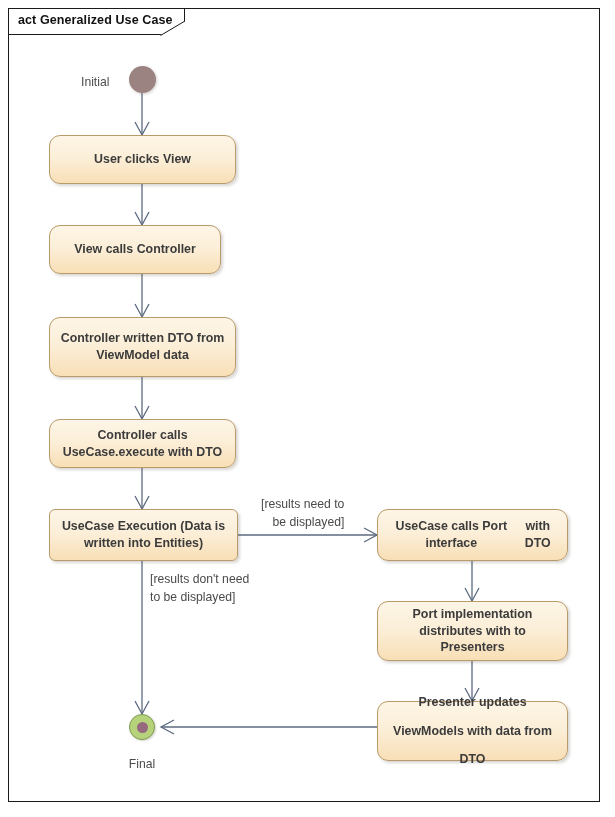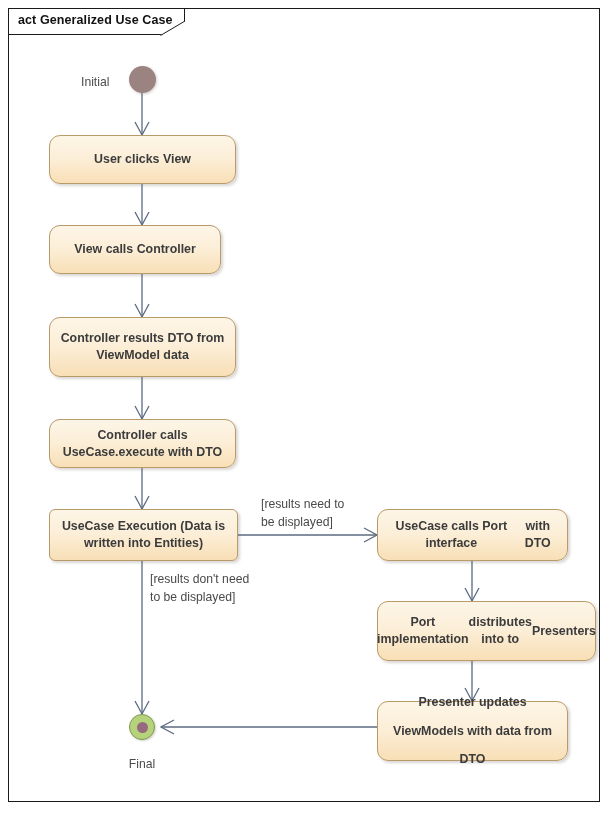--- a/index.html
+++ b/index.html
@@ -209,55 +209,55 @@
 
   <div class="activity" style="left:40px; top:126px; width:187px; height:49px;">
     <span>User clicks View</span>
   </div>
 
   <div class="activity" style="left:40px; top:216px; width:172px; height:49px;">
     <span>View calls Controller</span>
   </div>
 
   <div class="activity" style="left:40px; top:308px; width:187px; height:60px; flex-direction:column;">
-    <span>Controller results DTO from</span>
+    <span>Controller written DTO from</span>
     <span>ViewModel data</span>
   </div>
 
   <div class="activity" style="left:40px; top:410px; width:187px; height:49px; flex-direction:column;">
     <span>Controller calls</span>
     <span>UseCase.execute with DTO</span>
   </div>
 
   <div class="activity" style="left:40px; top:500px; width:189px; height:52px; flex-direction:column;border-radius:6px;">
     <span>UseCase Execution (Data is</span>
     <span>written into Entities)</span>
   </div>
 
   <div class="activity" style="left:368px; top:500px; width:191px; height:52px; flex-direction:row;">
     <span>UseCase calls Port interface</span>
     <span>with DTO</span>
   </div>
 
-  <div class="activity" style="left:368px; top:592px; width:219px; height:60px; flex-direction:row;text-align:center;">
+  <div class="activity" style="left:368px; top:592px; width:191px; height:60px; flex-direction:column;text-align:center;">
     <span>Port implementation</span>
-    <span>distributes into to</span>
+    <span>distributes with to</span>
     <span>Presenters</span>
   </div>
 
   <div class="activity" style="left:368px; top:692px; width:191px; height:60px; flex-direction:column;gap:12px;">
     <span>Presenter updates</span>
     <span>ViewModels with data from</span>
     <span>DTO</span>
   </div>
 
   <div id="final-node" style="left:120px; top:705px;">
     <div id="final-inner"></div>
   </div>
   <div id="final-label" style="left:109px; top:738px; width:48px;">Final</div>
 
-  <div class="guard-label" style="left:252px; top:487px;">[results need to
+  <div class="guard-label" style="left:252px; top:487px;text-align:right;">[results need to
 be displayed]</div>
 
   <div class="guard-label" style="left:141px; top:562px;">[results don't need
 to be displayed]</div>
 
 </div>
 
 </body></html>

